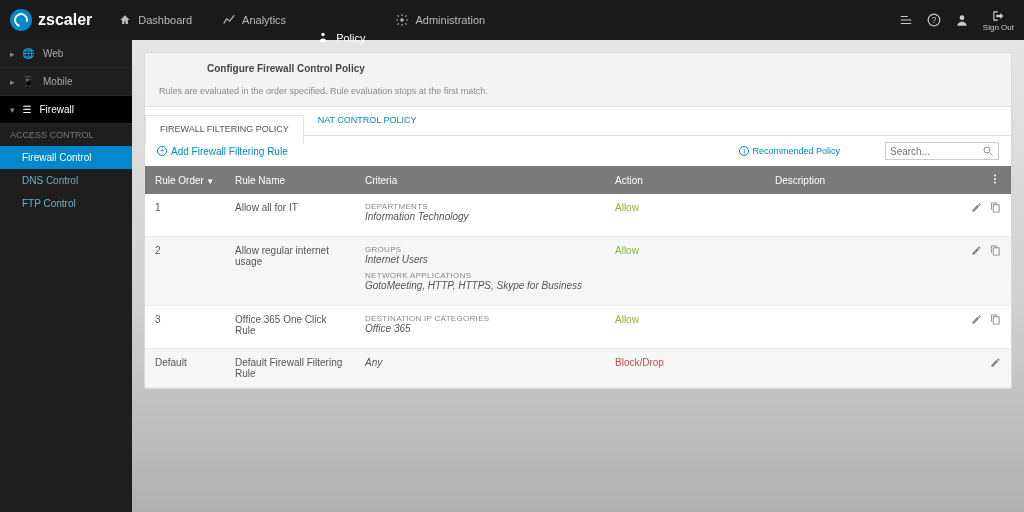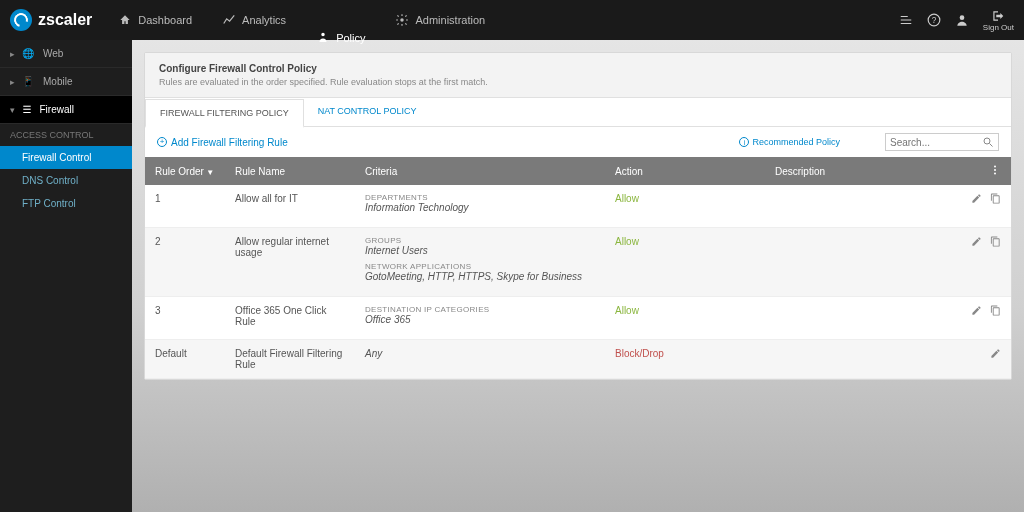--- a/index.html
+++ b/index.html
@@ -24,27 +24,27 @@
 .side-group { padding: 8px 10px; display: flex; align-items: center; gap: 8px; cursor: pointer; border-bottom: 1px solid #2a2a2a; }
 .side-group.active { background: #000; color: #fff; }
 .side-caret { font-size: 9px; color:#888; }
 .side-section-label { padding: 6px 10px; font-size: 9px; color: #777; text-transform: uppercase; }
 .side-sub { padding: 6px 10px 6px 22px; font-size: 10px; color: #6fb0c8; cursor: pointer; }
 .side-sub.active { background: #0088cc; color: #fff; }
 
 .content { flex: 1; padding: 12px; overflow:hidden; }
 .panel { background: #fff; border: 1px solid #d8d8d8; border-radius: 2px; }
 .panel-header { padding: 10px 14px; background: #f3f3f3; border-bottom:1px solid #e0e0e0;}
-.panel-title { font-size: 10px; font-weight: bold; color: #444; }
-.panel-sub { font-size: 9px; color: #888; margin-top: 3px; }
+.panel-title { font-size: 10px; font-weight: bold; color: #444; margin-left: 48px; }
+.panel-sub { font-size: 9px; color: #888; margin-top: 12px; }
 
 .tabs-row { display: flex; align-items: center; border-bottom: 1px solid #e0e0e0; padding: 0 10px 0 0; background:#fff;}
 .tabs { display: flex; }
 .tab { padding: 8px 14px; font-size: 9px; text-transform: uppercase; color: #0088cc; cursor: pointer; border-bottom: 2px solid transparent; }
-.tab.active { color: #555; background:#fff; border-top:1px solid #e0e0e0; border-left:1px solid #e0e0e0; border-right:1px solid #e0e0e0; border-bottom:2px solid #fff; margin-bottom:-1px; position:relative; top:1px;}
+.tab.active { color: #555; background:#fff; border-top:1px solid #e0e0e0; border-left:1px solid #e0e0e0; border-right:1px solid #e0e0e0; border-bottom:2px solid #fff; margin-bottom:-1px; position:relative; top:8px;}
 
 .toolbar { display: flex; align-items: center; padding: 6px 12px; font-size: 10px; }
 .add-link { color: #0088cc; display: flex; align-items: center; gap: 4px; cursor: pointer; }
 .plus-icon { width:10px; height:10px; border:1px solid #0088cc; border-radius:50%; display:inline-flex; align-items:center; justify-content:center; font-size:8px; line-height:1;}
 .spacer { flex: 1; }
 .rec-link { color: #0088cc; font-size: 9px; margin-right: 8px; display:flex; align-items:center; gap:3px; cursor:pointer;}
 .info-icon{ width:10px;height:10px;border:1px solid #0088cc;border-radius:50%;display:inline-flex;align-items:center;justify-content:center;font-size:7px;}
 .search-box { display: flex; align-items: center; border: 1px solid #ccc; padding: 2px 4px; margin-left: 37px; }
 .search-box input { border: none; outline: none; font-size: 10px; width: 90px; }
 .mag-icon { width:12px;height:12px; fill:#888; margin-left:2px;}

